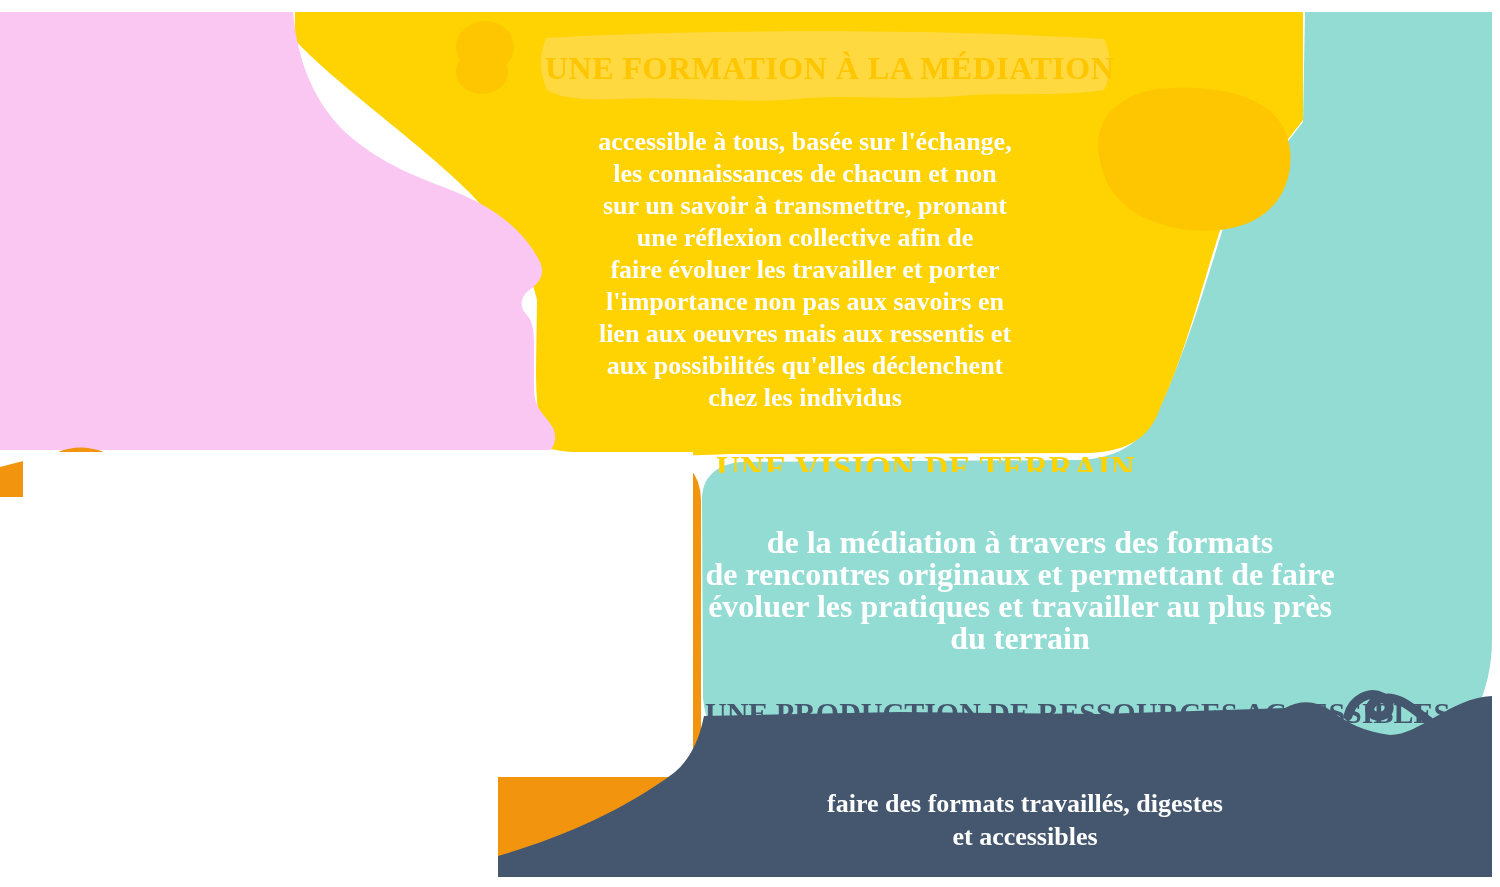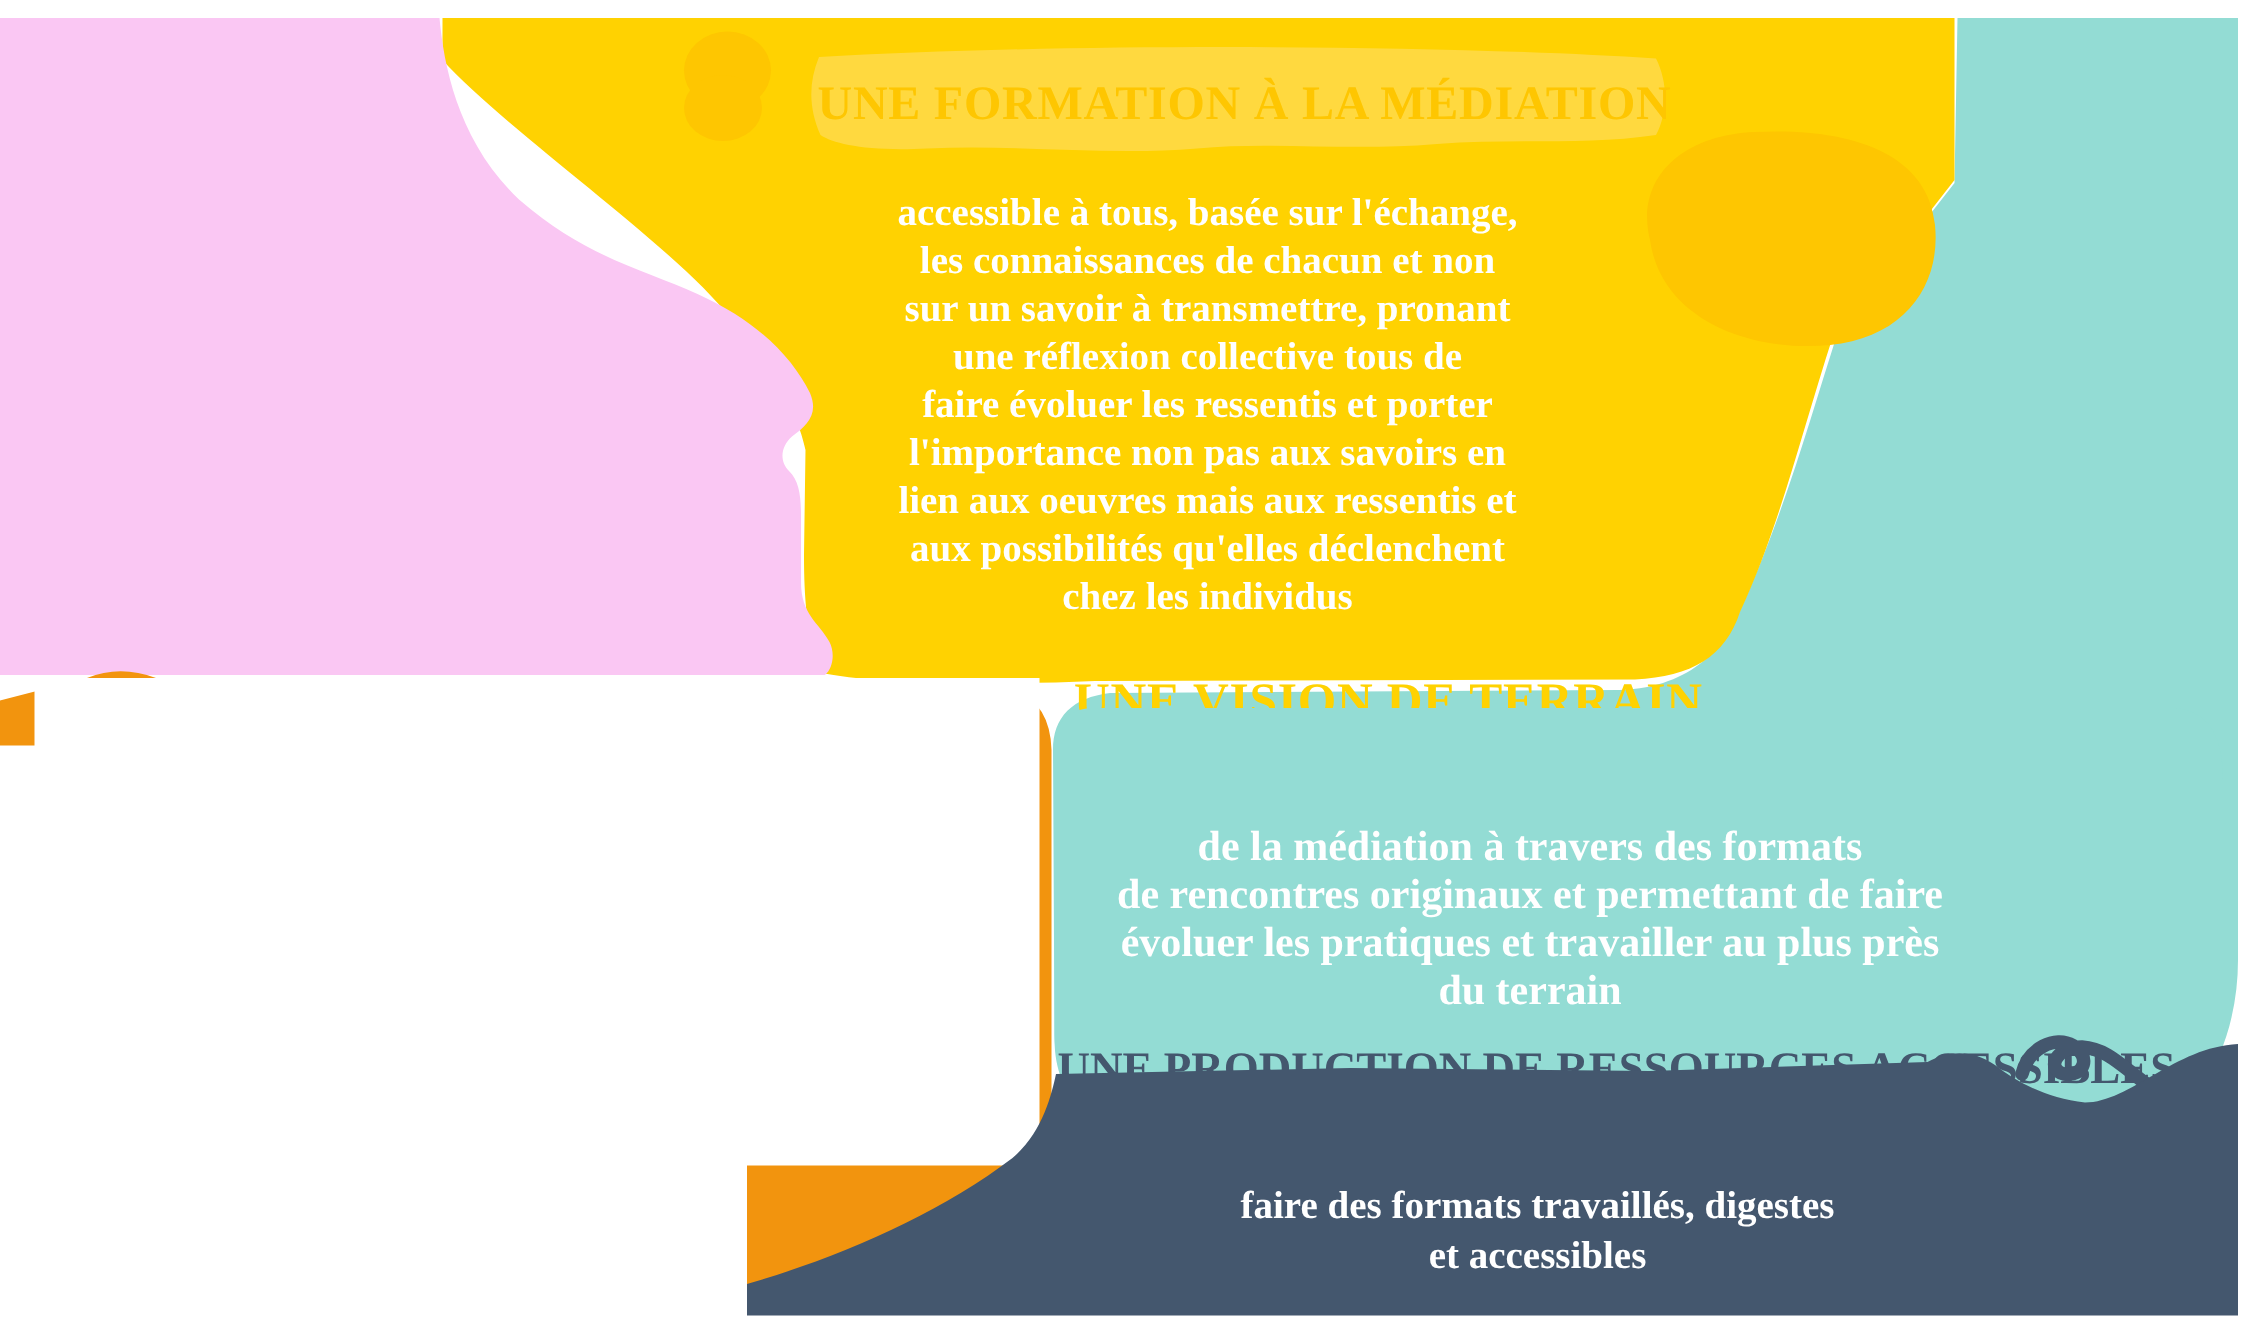--- a/index.html
+++ b/index.html
@@ -14,21 +14,21 @@
   svg.layer{display:block;}
   .txt{
     position:absolute;
     color:#ffffff;
     font-weight:600;
     text-align:center;
     pointer-events:none;
   }
   .pink-text{left:30px;top:340px;width:460px;font-size:27px;line-height:35px;z-index:4;}
   .yellow-body{left:550px;top:126px;width:510px;font-size:26px;line-height:32px;z-index:4;}
-  .teal-body{left:700px;top:549px;width:640px;font-size:28px;line-height:32px;z-index:5;text-align:center;}
+  .teal-body{left:700px;top:526px;width:640px;font-size:32px;line-height:32px;z-index:5;text-align:center;}
   .dark-body{left:770px;top:787px;width:510px;font-size:26px;line-height:33px;z-index:9;}
   .heading{
     position:absolute;
     font-weight:800;
     white-space:nowrap;
     letter-spacing:0.5px;
     pointer-events:none;
   }
   .yellow-heading{left:545px;top:50px;width:560px;text-align:center;font-size:32px;color:#fec601;z-index:3;}
   .teal-heading{left:716px;top:450px;font-size:33px;color:#ffd201;z-index:3;}
@@ -97,22 +97,22 @@
       C534,410 546,415 553,428
       C557,436 555,446 550,450
       L0,450 Z"></path>
   </svg>
 
 
   <div class="txt yellow-body">
     <div>accessible à tous, basée sur l'échange,</div>
     <div>les connaissances de chacun et non</div>
     <div>sur un savoir à transmettre, pronant</div>
-    <div><span>une </span><span class="bold">réflexion collective</span><span> tous de</span></div>
-    <div>faire évoluer les ressentis et porter</div>
+    <div><span>une </span><span class="bold">réflexion collective</span><span> afin de</span></div>
+    <div>faire évoluer les travailler et porter</div>
     <div>l'importance non pas aux savoirs en</div>
     <div>lien aux oeuvres mais aux ressentis et</div>
     <div>aux possibilités qu'elles déclenchent</div>
     <div>chez les individus</div>
   </div>
 
   <svg class="layer z4" viewBox="0 0 1500 887">
     <path fill="#93dcd4" d="M703,500
       C702,483 711,474 726,472
       L1450,472 C1472,474 1482,490 1482,520

